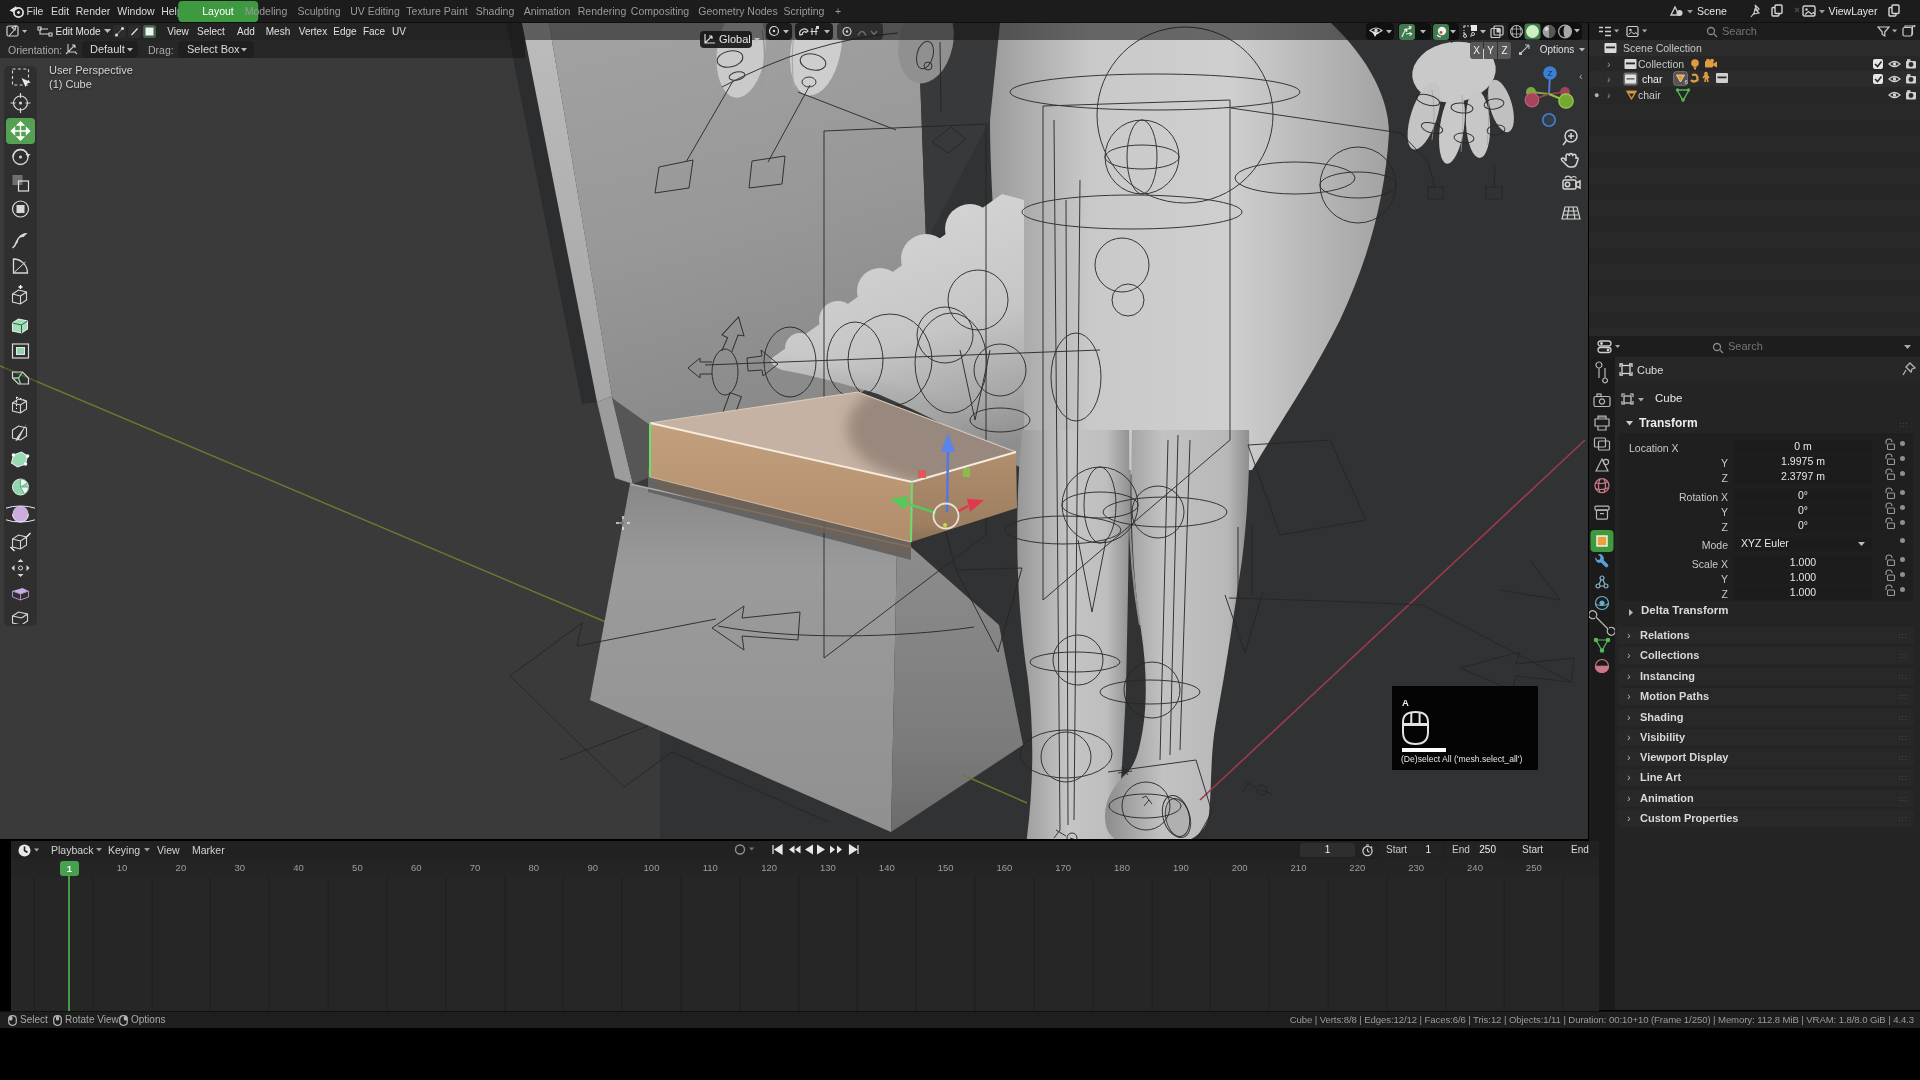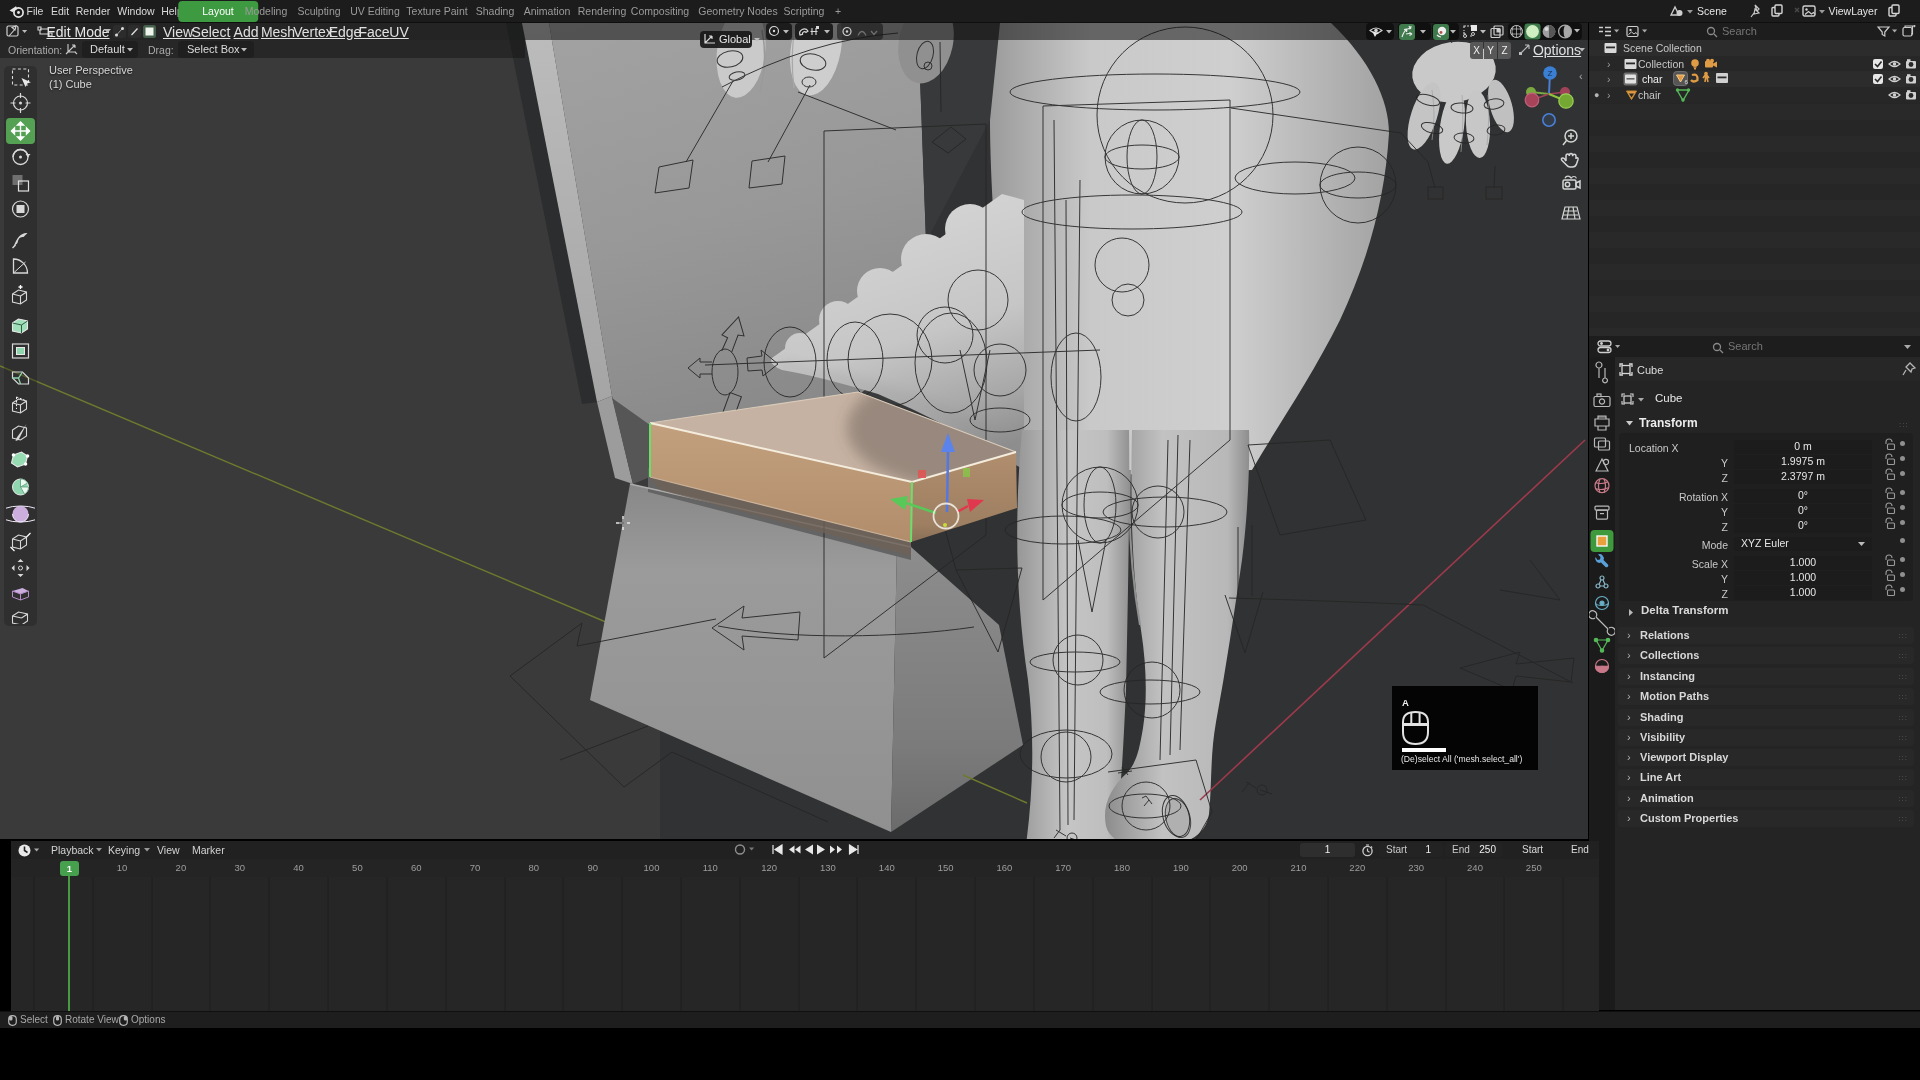--- a/index.html
+++ b/index.html
@@ -7,21 +7,21 @@
   .abs{position:absolute;}
   #stage{position:absolute;top:0;left:0;width:1920px;height:1080px;}
   
   #topbar{position:absolute;top:0;left:0;width:1920px;height:22px;background:#1c1c1c;border-bottom:1px solid #0f0f0f;}
   .tmenu{position:absolute;top:0;height:22px;line-height:22px;color:#dadada;font-size:10.5px;white-space:nowrap;transform:translateX(-50%);}
   .wtab{position:absolute;top:1px;height:21px;line-height:21px;border-radius:4px;color:#9b9b9b;font-size:10.5px;text-align:center;white-space:nowrap;transform:translateX(-50%);padding:0 24px;}
   .wtab.active{background:#3d9a41;color:#fff;}
   
   #viewport{position:absolute;top:23px;left:0;width:1588px;height:816px;background:#393939;overflow:hidden;}
   .vhdr-pill{position:absolute;background:rgba(24,24,24,0.92);border-radius:4px;color:#e3e3e3;font-size:11px;line-height:17px;height:17px;}
-  .menutxt{position:absolute;color:#e0e0e0;font-size:14px;height:18px;line-height:18px;white-space:nowrap;transform:translateX(-50%);text-decoration:underline;}
+  .menutxt{position:absolute;color:#e0e0e0;font-size:10px;height:18px;line-height:18px;white-space:nowrap;transform:translateX(-50%);}
   .lbl{position:absolute;color:#ababab;font-size:10.5px;height:18px;line-height:18px;white-space:nowrap;}
   
   #rightcol{position:absolute;top:23px;left:1589px;width:331px;height:987px;background:#242424;}
   #outliner{position:absolute;top:0;left:0;width:331px;height:313px;background:#272727;background-image:repeating-linear-gradient(180deg,#292929 0 16px,#262626 16px 32px);background-position-y:17px;}
   #props{position:absolute;top:313px;left:0;width:331px;height:674px;background:#242424;}
   .ol-row{position:absolute;left:0;width:331px;height:16px;font-size:10.5px;color:#c7c7c7;line-height:16px;}
   .p-collapsed{position:absolute;left:29px;width:296px;height:17px;border-radius:3px;background:#282828;color:#d8d8d8;font-size:11px;line-height:17px;font-weight:bold;}
   .parrow{position:absolute;left:9px;color:#b0b0b0;font-weight:normal;}
   .ptxt{position:absolute;left:22px;white-space:nowrap;}
   .pgrip{position:absolute;right:6px;color:#5e5e5e;font-size:8px;letter-spacing:1px;font-weight:normal;}
@@ -1070,14 +1070,15 @@
     <svg class="abs" style="left:53px;top:2.5px" width="9" height="11" viewBox="0 0 9 11">
         <rect x="0.7" y="0.7" width="7.6" height="9.6" rx="3.5" fill="none" stroke="#b5b5b5" stroke-width="1.2"></rect>
         <rect x="3" y="1" width="3" height="4.5" rx="1.2" fill="#b5b5b5"></rect>
       </svg>
     <div class="stxt" style="left:65px">Rotate View</div>
     <svg class="abs" style="left:119px;top:2.5px" width="9" height="11" viewBox="0 0 9 11">
         <rect x="0.7" y="0.7" width="7.6" height="9.6" rx="3.5" fill="none" stroke="#b5b5b5" stroke-width="1.2"></rect>
         <rect x="4.8" y="1" width="3.5" height="4.5" rx="1.5" fill="#b5b5b5"></rect>
       </svg>
     <div class="stxt" style="left:131px">Options</div>
+    <div class="stxt" style="right:6px;color:#9a9a9a;font-size:9.6px;letter-spacing:-0.1px">Cube | Verts:8/8 | Edges:12/12 | Faces:6/6 | Tris:12 | Objects:1/11 | Duration: 00:10+10 (Frame 1/250) | Memory: 112.8 MiB | VRAM: 1.8/8.0 GiB | 4.4.3</div>
   </div>
 </div>
 
 </body></html>

